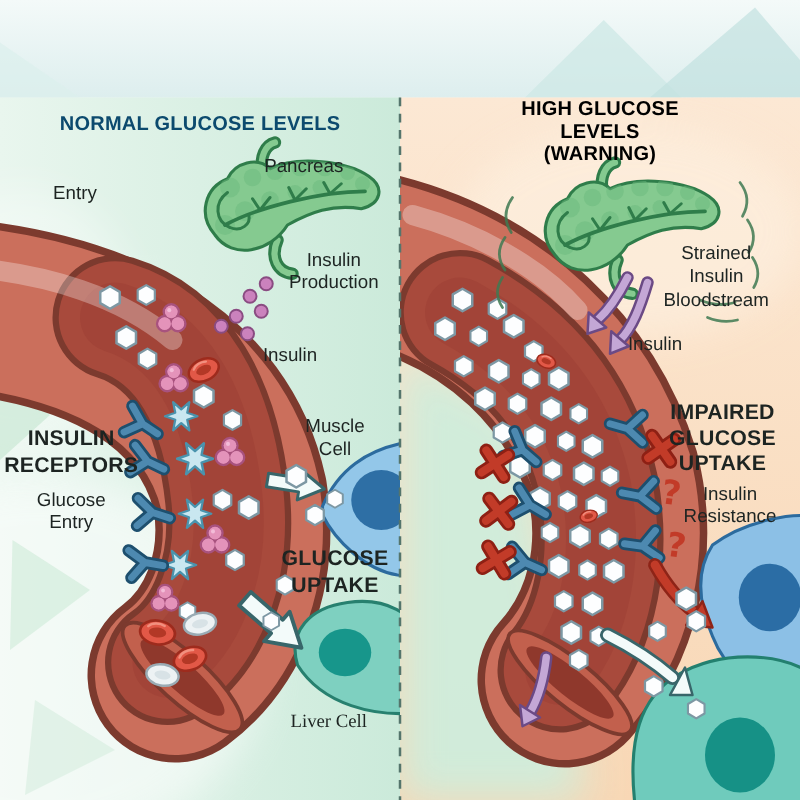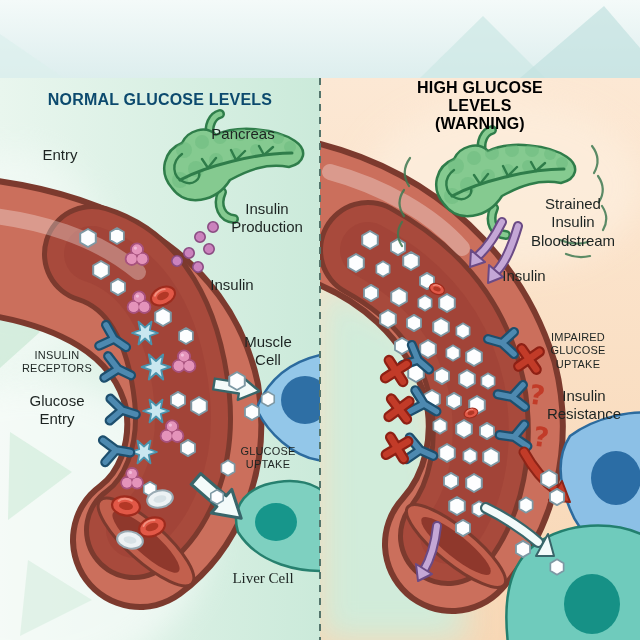--- a/index.html
+++ b/index.html
@@ -1,21 +1,21 @@
 <!DOCTYPE html>
 <html><head>
 <meta charset="utf-8">
 <style>
   html,body{margin:0;padding:0;}
   .stage{position:relative;width:640px;height:640px;overflow:hidden;
          background:#eef6f4;font-family:"Liberation Sans",sans-serif;}
   .stage svg{position:absolute;left:0;top:0;}
   .lbl{position:absolute;transform:translate(-50%,-50%);text-align:center;
        white-space:pre-line;color:#1d2422;font-size:15px;line-height:1.22;}
-  .b{font-weight:normal;font-size:11px;letter-spacing:.2px;}
+  .b{font-weight:bold;font-size:17px;letter-spacing:.2px;}
   .title{position:absolute;top:45px;left:320px;transform:translate(-50%,-50%);
          font-weight:bold;font-size:23.5px;color:#2c6a6c;letter-spacing:.4px;
          white-space:nowrap;}
   .ph{position:absolute;transform:translate(-50%,-50%);font-weight:bold;
       font-size:16px;white-space:pre-line;text-align:center;letter-spacing:.2px;}
   .ph-left{color:#0c4a6e}
   .ph-right{color:#000000}
   .qm{position:absolute;transform:translate(-50%,-50%) rotate(8deg);
       font-weight:bold;font-size:27px;color:#c23b28;
       font-family:"DejaVu Sans",sans-serif;}

